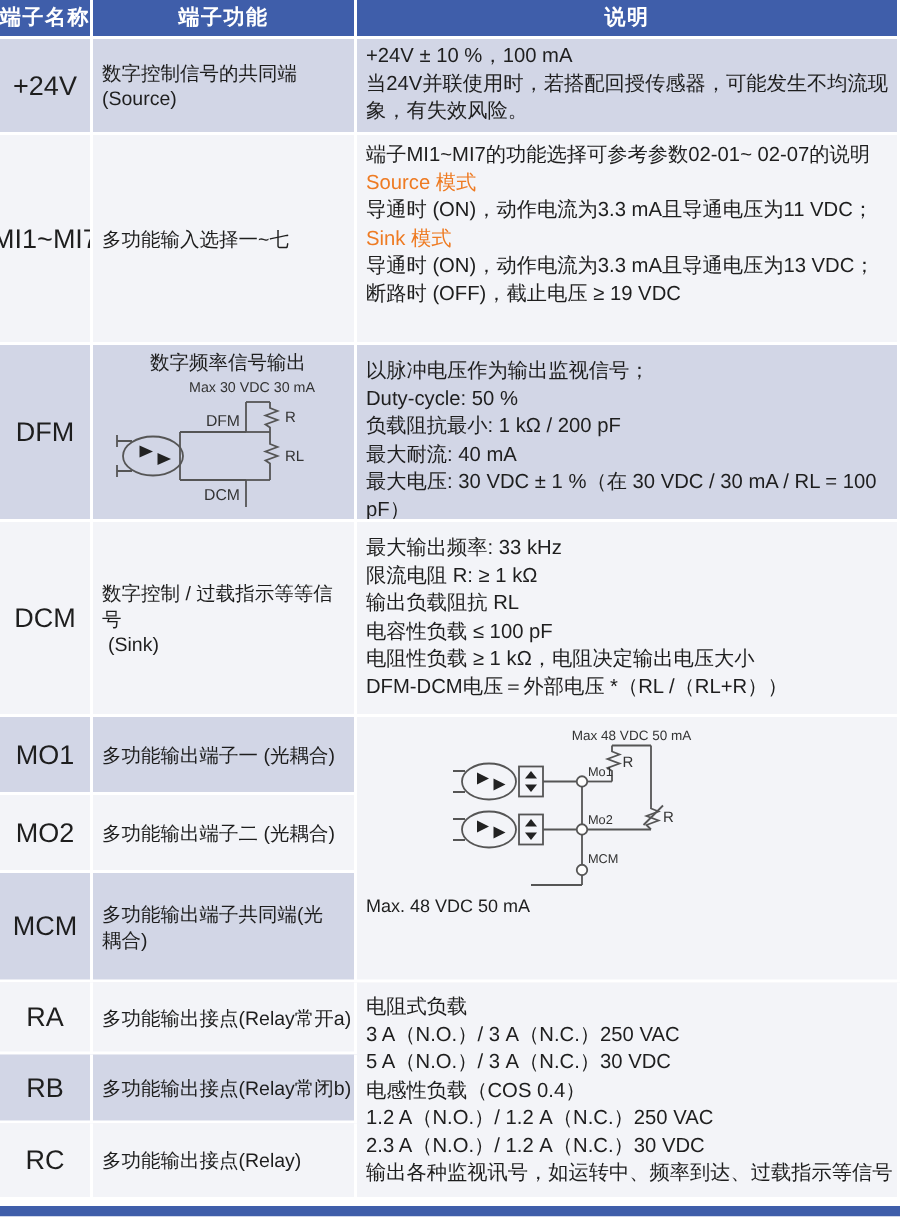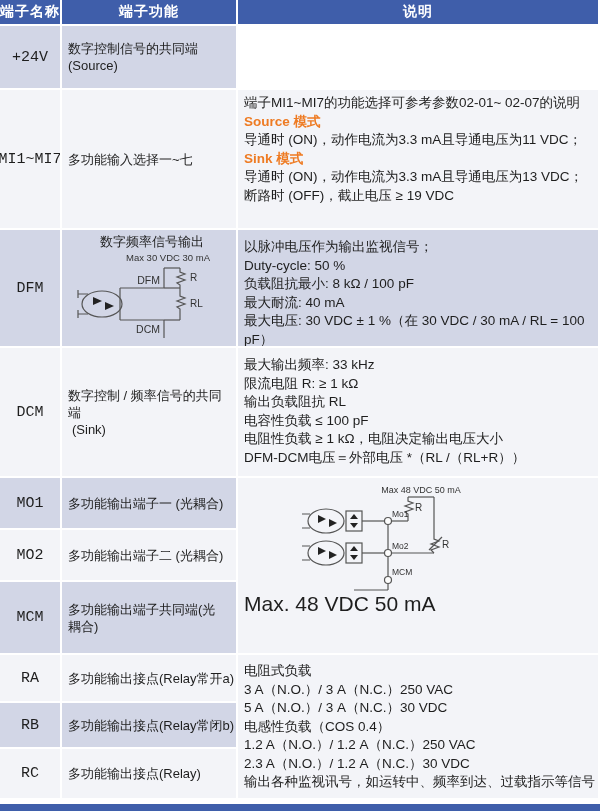--- a/index.html
+++ b/index.html
@@ -8,47 +8,51 @@
     grid-template-columns:62px 176px 362px;
     grid-template-rows:26px 64px 140px 118px 130px 52px 52px 73px 48px 46px 51px;
     background:#ffffff;
     font-family:"Liberation Sans","DejaVu Sans",sans-serif;
     color:#1e1e1e;
   }
   .cell{border-right:2px solid #fff;border-bottom:2px solid #fff;box-sizing:border-box;overflow:hidden;}
   .hdr{background:#3f5eaa;color:#ffffff;font-weight:bold;font-size:14px;display:flex;align-items:center;justify-content:center;letter-spacing:1px;}
   .lav{background:#d2d6e6;}
   .wht{background:#f3f4f8;}
-  .term{display:flex;align-items:center;justify-content:center;font-size:15px;font-family:Liberation Mono, monospace;}
+  .term{display:flex;align-items:center;justify-content:center;font-size:18px;}
   .func{display:flex;align-items:center;font-size:13px;line-height:17px;padding:0 10px 0 6px;}
   .nowrap{white-space:nowrap;}
   .desc{font-size:13.5px;line-height:18.5px;padding:2px 2px 0 6px;}
-  .orange{color:#ee7b23;font-weight:bold;}
+  .orange{color:#ee7b23;font-weight:normal;}
   .dfm-cell{padding:3px 0 0 6px;font-size:13px;text-align:center;}
   .dfm-title{line-height:17px;}
   svg.circuit{display:block;}
   svg.circuit text{font-family:"Liberation Sans","DejaVu Sans",sans-serif;fill:#333;stroke:none;}
-  .mo-caption{font-size:21px;margin-top:1px;}
+  .mo-caption{font-size:12px;margin-top:1px;}
   .strip{width:600px;height:7px;background:#3f5eaa;margin-top:4px;}
 </style>
 </head>
 <body>
 
 <div class="tbl">
 
   <div class="cell hdr" style="grid-column:1;grid-row:1">端子名称</div>
   <div class="cell hdr" style="grid-column:2;grid-row:1">端子功能</div>
   <div class="cell hdr" style="grid-column:3;grid-row:1">说明</div>
 
   <div class="cell lav term" style="grid-column:1;grid-row:2">+24V</div>
   <div class="cell lav func" style="grid-column:2;grid-row:2">
     <div>
       <div>数字控制信号的共同端</div>
       <div>(Source)</div>
     </div>
+  </div>
+  <div class="cell lav desc" style="grid-column:3;grid-row:2">
+    <div>+24V ± 10 %，100 mA</div>
+    <div>当24V并联使用时，若搭配回授传感器，可能发生不均流现象，有失效风险。</div>
   </div>
 
   <div class="cell wht term" style="grid-column:1;grid-row:3">MI1~MI7</div>
   <div class="cell wht func nowrap" style="grid-column:2;grid-row:3">多功能输入选择一~七</div>
   <div class="cell wht desc" style="grid-column:3;grid-row:3;padding-top:4px">
     <div>端子MI1~MI7的功能选择可参考参数02-01~ 02-07的说明</div>
     <div class="orange">Source 模式</div>
     <div>导通时 (ON)，动作电流为3.3 mA且导通电压为11 VDC；</div>
     <div class="orange">Sink 模式</div>
     <div>导通时 (ON)，动作电流为3.3 mA且导通电压为13 VDC；</div>
@@ -77,29 +81,29 @@
       <text x="100" y="11" text-anchor="middle" font-size="9.5">Max 30 VDC 30 mA</text>
       <text x="92" y="34" text-anchor="end" font-size="10.5">DFM</text>
       <text x="92" y="83" text-anchor="end" font-size="10.5">DCM</text>
       <text x="122" y="31" font-size="10">R</text>
       <text x="122" y="57" font-size="10">RL</text>
     </svg>
   </div>
   <div class="cell lav desc" style="grid-column:3;grid-row:4;padding-top:8px">
     <div>以脉冲电压作为输出监视信号；</div>
     <div>Duty-cycle: 50 %</div>
-    <div>负载阻抗最小: 8 kΩ / 100 pF</div>
+    <div>负载阻抗最小: 1 kΩ / 200 pF</div>
     <div>最大耐流: 40 mA</div>
     <div>最大电压: 30 VDC ± 1 %（在 30 VDC / 30 mA / RL = 100 pF）</div>
   </div>
 
   <div class="cell wht term" style="grid-column:1;grid-row:5">DCM</div>
   <div class="cell wht func" style="grid-column:2;grid-row:5">
     <div>
-      <div>数字控制 / 频率信号的共同端</div>
+      <div>数字控制 / 过载指示等等信号</div>
       <div style="padding-left:4px">(Sink)</div>
     </div>
   </div>
   <div class="cell wht desc" style="grid-column:3;grid-row:5;padding-top:8px">
     <div>最大输出频率: 33 kHz</div>
     <div>限流电阻 R: ≥ 1 kΩ</div>
     <div>输出负载阻抗 RL</div>
     <div>电容性负载 ≤ 100 pF</div>
     <div>电阻性负载 ≥ 1 kΩ，电阻决定输出电压大小</div>
     <div>DFM-DCM电压＝外部电压 *（RL /（RL+R））</div>

